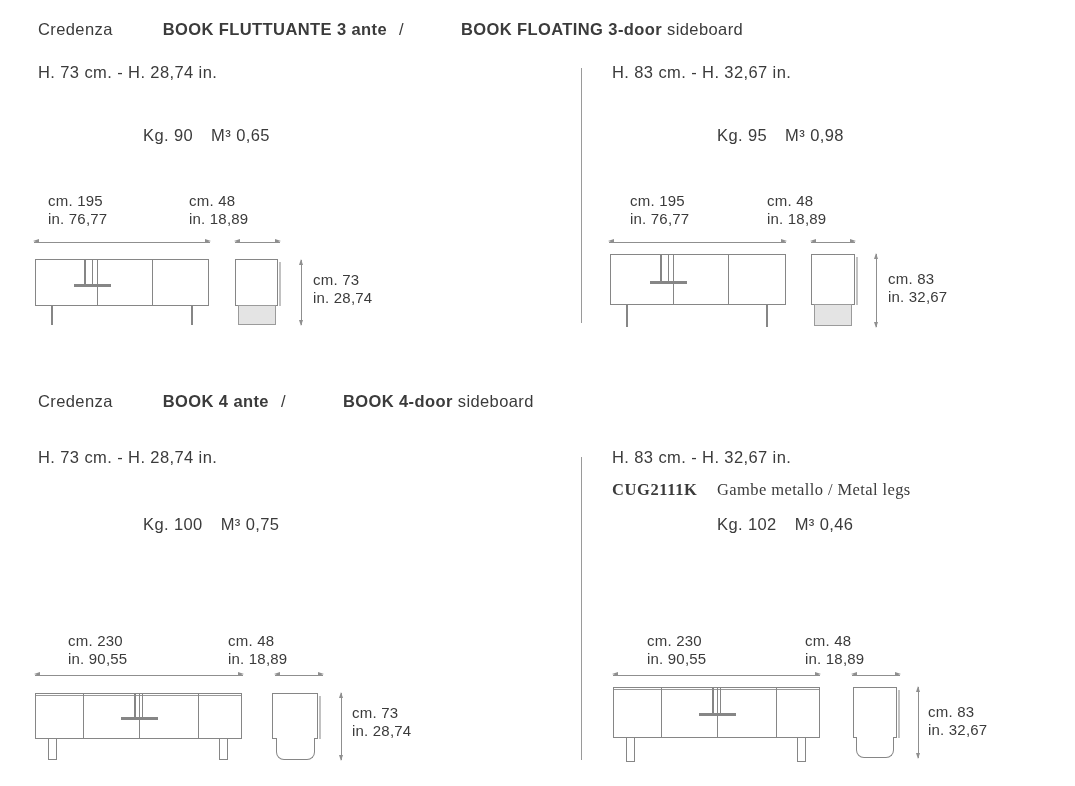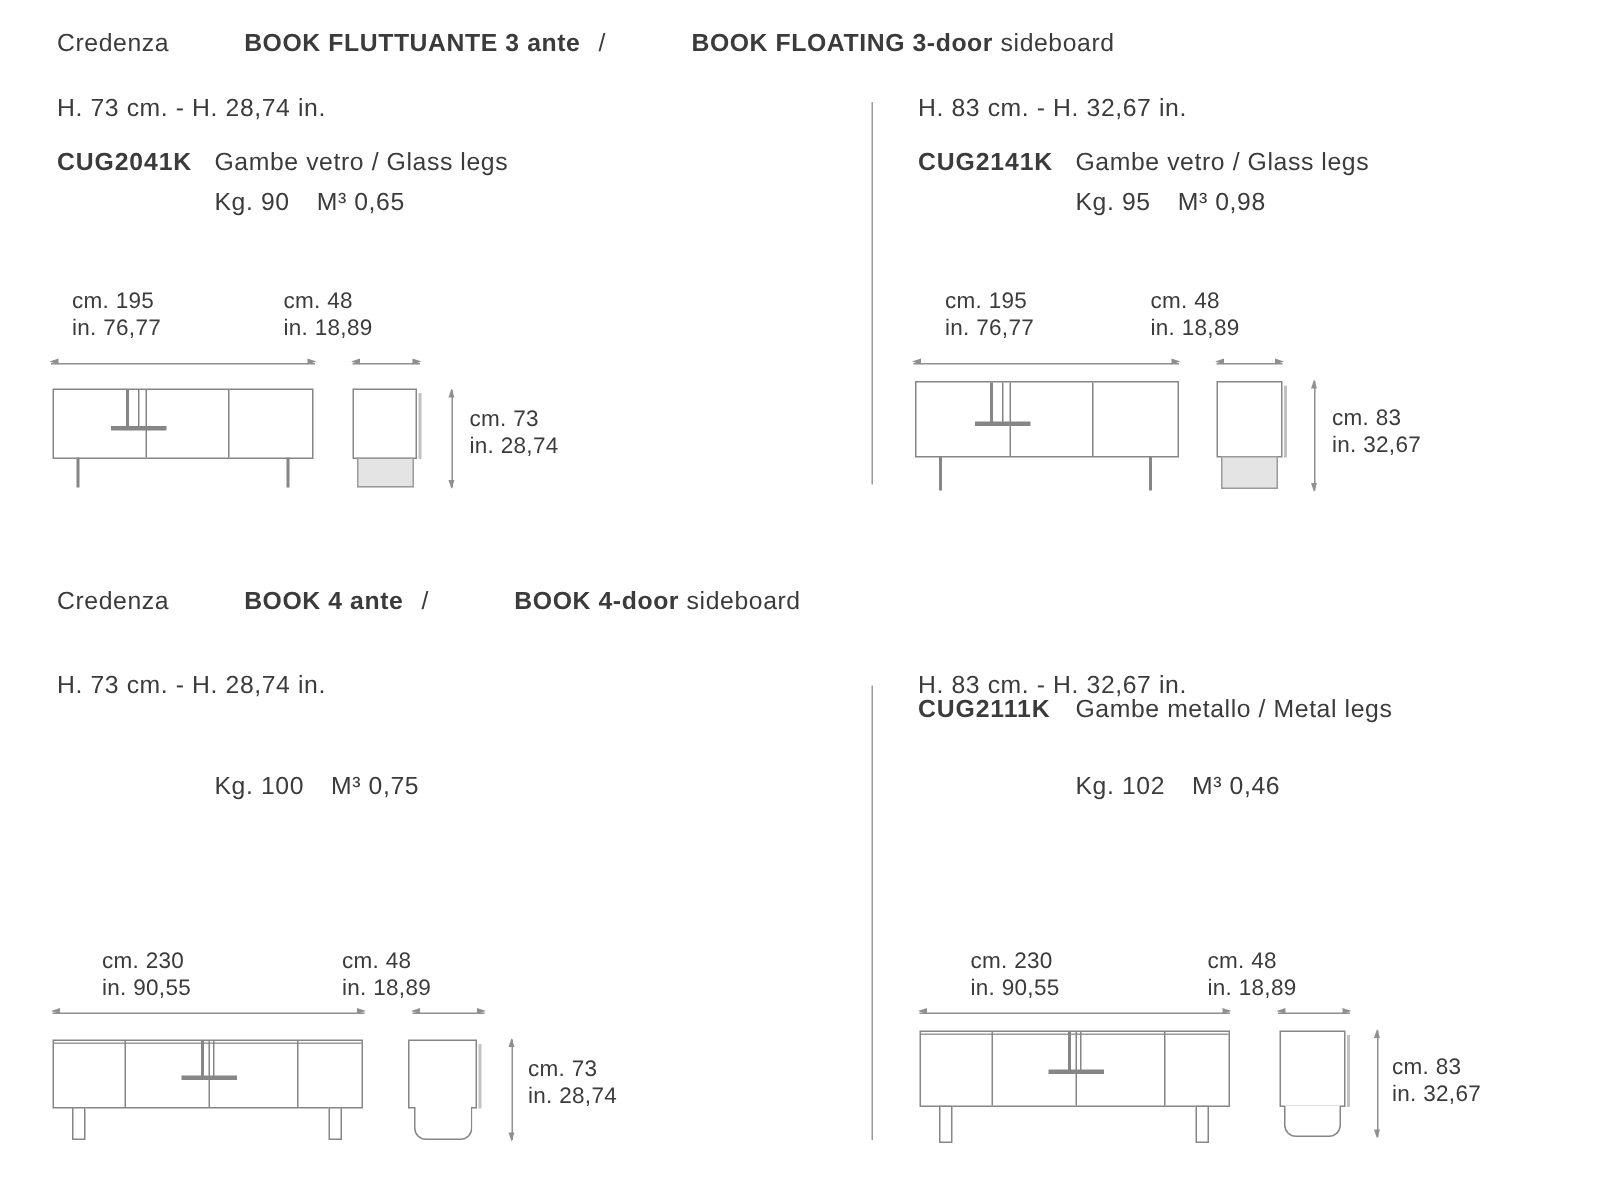--- a/index.html
+++ b/index.html
@@ -46,31 +46,25 @@
 
 <div class="sheet">
 
   <div class="t title" style="left:38px;top:20px;">
     <span>Credenza</span><b>BOOK FLUTTUANTE 3 ante</b><span class="sep">/</span><b>BOOK FLOATING 3-door</b><span>sideboard</span>
   </div>
 
   <div class="divider" style="left:581px;top:68px;height:255px;"></div>
 
   <div class="t" style="left:38px;top:63px;">H. 73 cm. - H. 28,74 in.</div>
-  <div class="t" style="left:38px;top:99px;">
-    <span class="code">CUG2041K</span><span>Gambe vetro / Glass legs</span>
-  </div>
   <div class="t" style="left:143px;top:126px;">
     <span class="w">Kg. 90</span><span>M³ 0,65</span>
   </div>
 
   <div class="t" style="left:612px;top:63px;">H. 83 cm. - H. 32,67 in.</div>
-  <div class="t" style="left:612px;top:99px;">
-    <span class="code">CUG2141K</span><span>Gambe vetro / Glass legs</span>
-  </div>
   <div class="t" style="left:717px;top:126px;">
     <span class="w">Kg. 95</span><span>M³ 0,98</span>
   </div>
 
   <div class="layer">
     <div class="dimlbl" style="left:48px;top:192px;">
       <div>cm. 195</div>
       <div>in. 76,77</div>
     </div>
     <div class="dimlbl" style="left:189px;top:192px;">
@@ -131,21 +125,21 @@
   </div>
 
   <div class="divider" style="left:581px;top:457px;height:303px;"></div>
 
   <div class="t" style="left:38px;top:448px;">H. 73 cm. - H. 28,74 in.</div>
   <div class="t" style="left:143px;top:515px;">
     <span class="w">Kg. 100</span><span>M³ 0,75</span>
   </div>
 
   <div class="t" style="left:612px;top:448px;">H. 83 cm. - H. 32,67 in.</div>
-  <div class="t" style="left:612px;top:464px;">
+  <div class="t" style="left:612px;top:480px;font-family:Liberation Serif, serif;">
     <span class="code">CUG2111K</span><span>Gambe metallo / Metal legs</span>
   </div>
   <div class="t" style="left:717px;top:515px;">
     <span class="w">Kg. 102</span><span>M³ 0,46</span>
   </div>
 
   <div class="layer">
     <div class="dimlbl" style="left:68px;top:632px;">
       <div>cm. 230</div>
       <div>in. 90,55</div>

